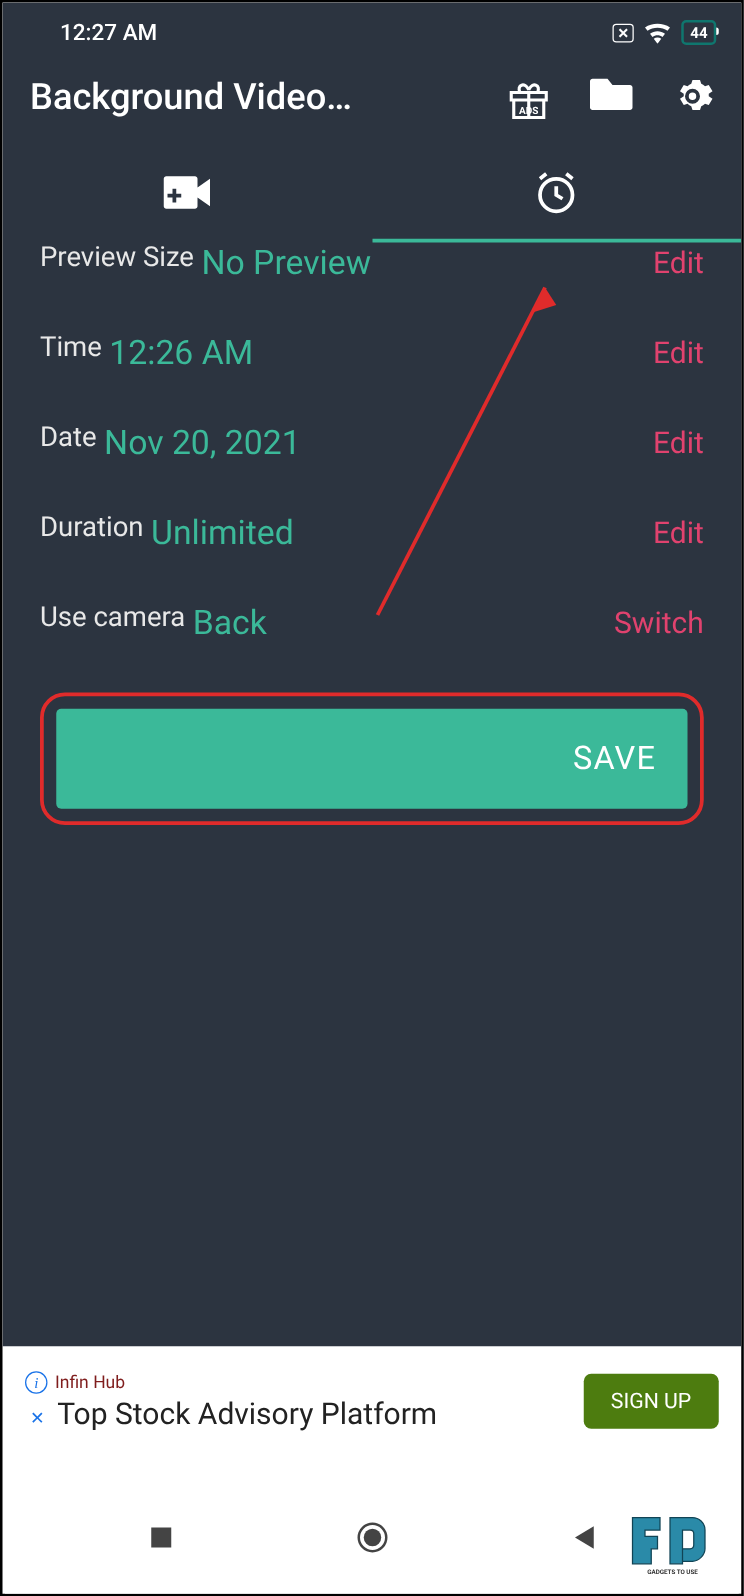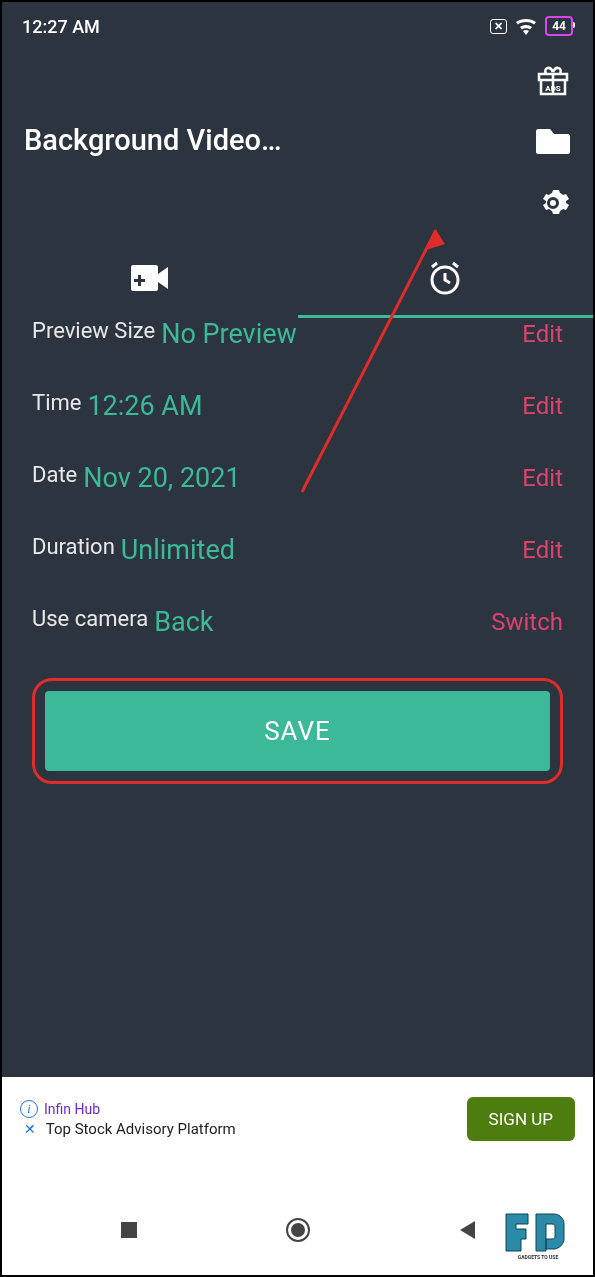--- a/index.html
+++ b/index.html
@@ -23,28 +23,29 @@
       position: relative;
     }
     .status-bar {
       display: flex;
       justify-content: space-between;
       align-items: center;
       padding: 8px 20px 0 20px;
       height: 40px;
       font-size: 18px;
       font-weight: 500;
+      margin-left: 26px;
     }
     .status-icons {
       display: flex;
       align-items: center;
       gap: 8px;
     }
     .battery {
-      border: 2px solid #d946ef;
+      border: 2px solid #0f766e;
       border-radius: 4px;
       padding: 1px 5px;
       font-size: 12px;
       font-weight: bold;
       position: relative;
     }
     .battery::after {
       content: '';
       position: absolute;
       right: -4px;
@@ -59,23 +60,22 @@
       justify-content: space-between;
       align-items: center;
       padding: 18px 22px;
     }
     .app-title {
       font-size: 29px;
       font-weight: 500;
     }
     .app-bar-icons {
       display: flex;
-      align-items: center;
+      align-items: flex-start;
       gap: 30px;
-      flex-direction: column;
     }
     .icon-btn {
       cursor: pointer;
       display: flex;
       align-items: center;
       justify-content: center;
     }
     .tabs {
       display: flex;
       height: 80px;
@@ -133,21 +133,21 @@
       margin: 0 30px;
       border: 3px solid #e02b2b;
       border-radius: 20px;
       padding: 10px;
     }
     .save-btn {
       background: #3bb999;
       color: white;
       font-size: 26px;
       font-weight: 400;
-      text-align: center;
+      text-align: right;
       padding: 25px;
       border-radius: 4px;
       cursor: pointer;
       letter-spacing: 1px;
     }
     .arrow {
       position: absolute;
       pointer-events: none;
       z-index: 10;
     }
@@ -167,24 +167,24 @@
       flex-direction: column;
       gap: 2px;
     }
     .ad-header {
       display: flex;
       align-items: center;
       gap: 6px;
     }
     .ad-advertiser {
       font-size: 14px;
-      color: #6d28d9;
+      color: #7f1d1d;
     }
     .ad-headline {
-      font-size: 15px;
+      font-size: 24px;
       color: #222;
       margin-left: 28px;
     }
     .ad-close {
       color: #1a73e8;
       font-size: 14px;
       margin-left: 4px;
     }
     .ad-info {
       width: 18px;

